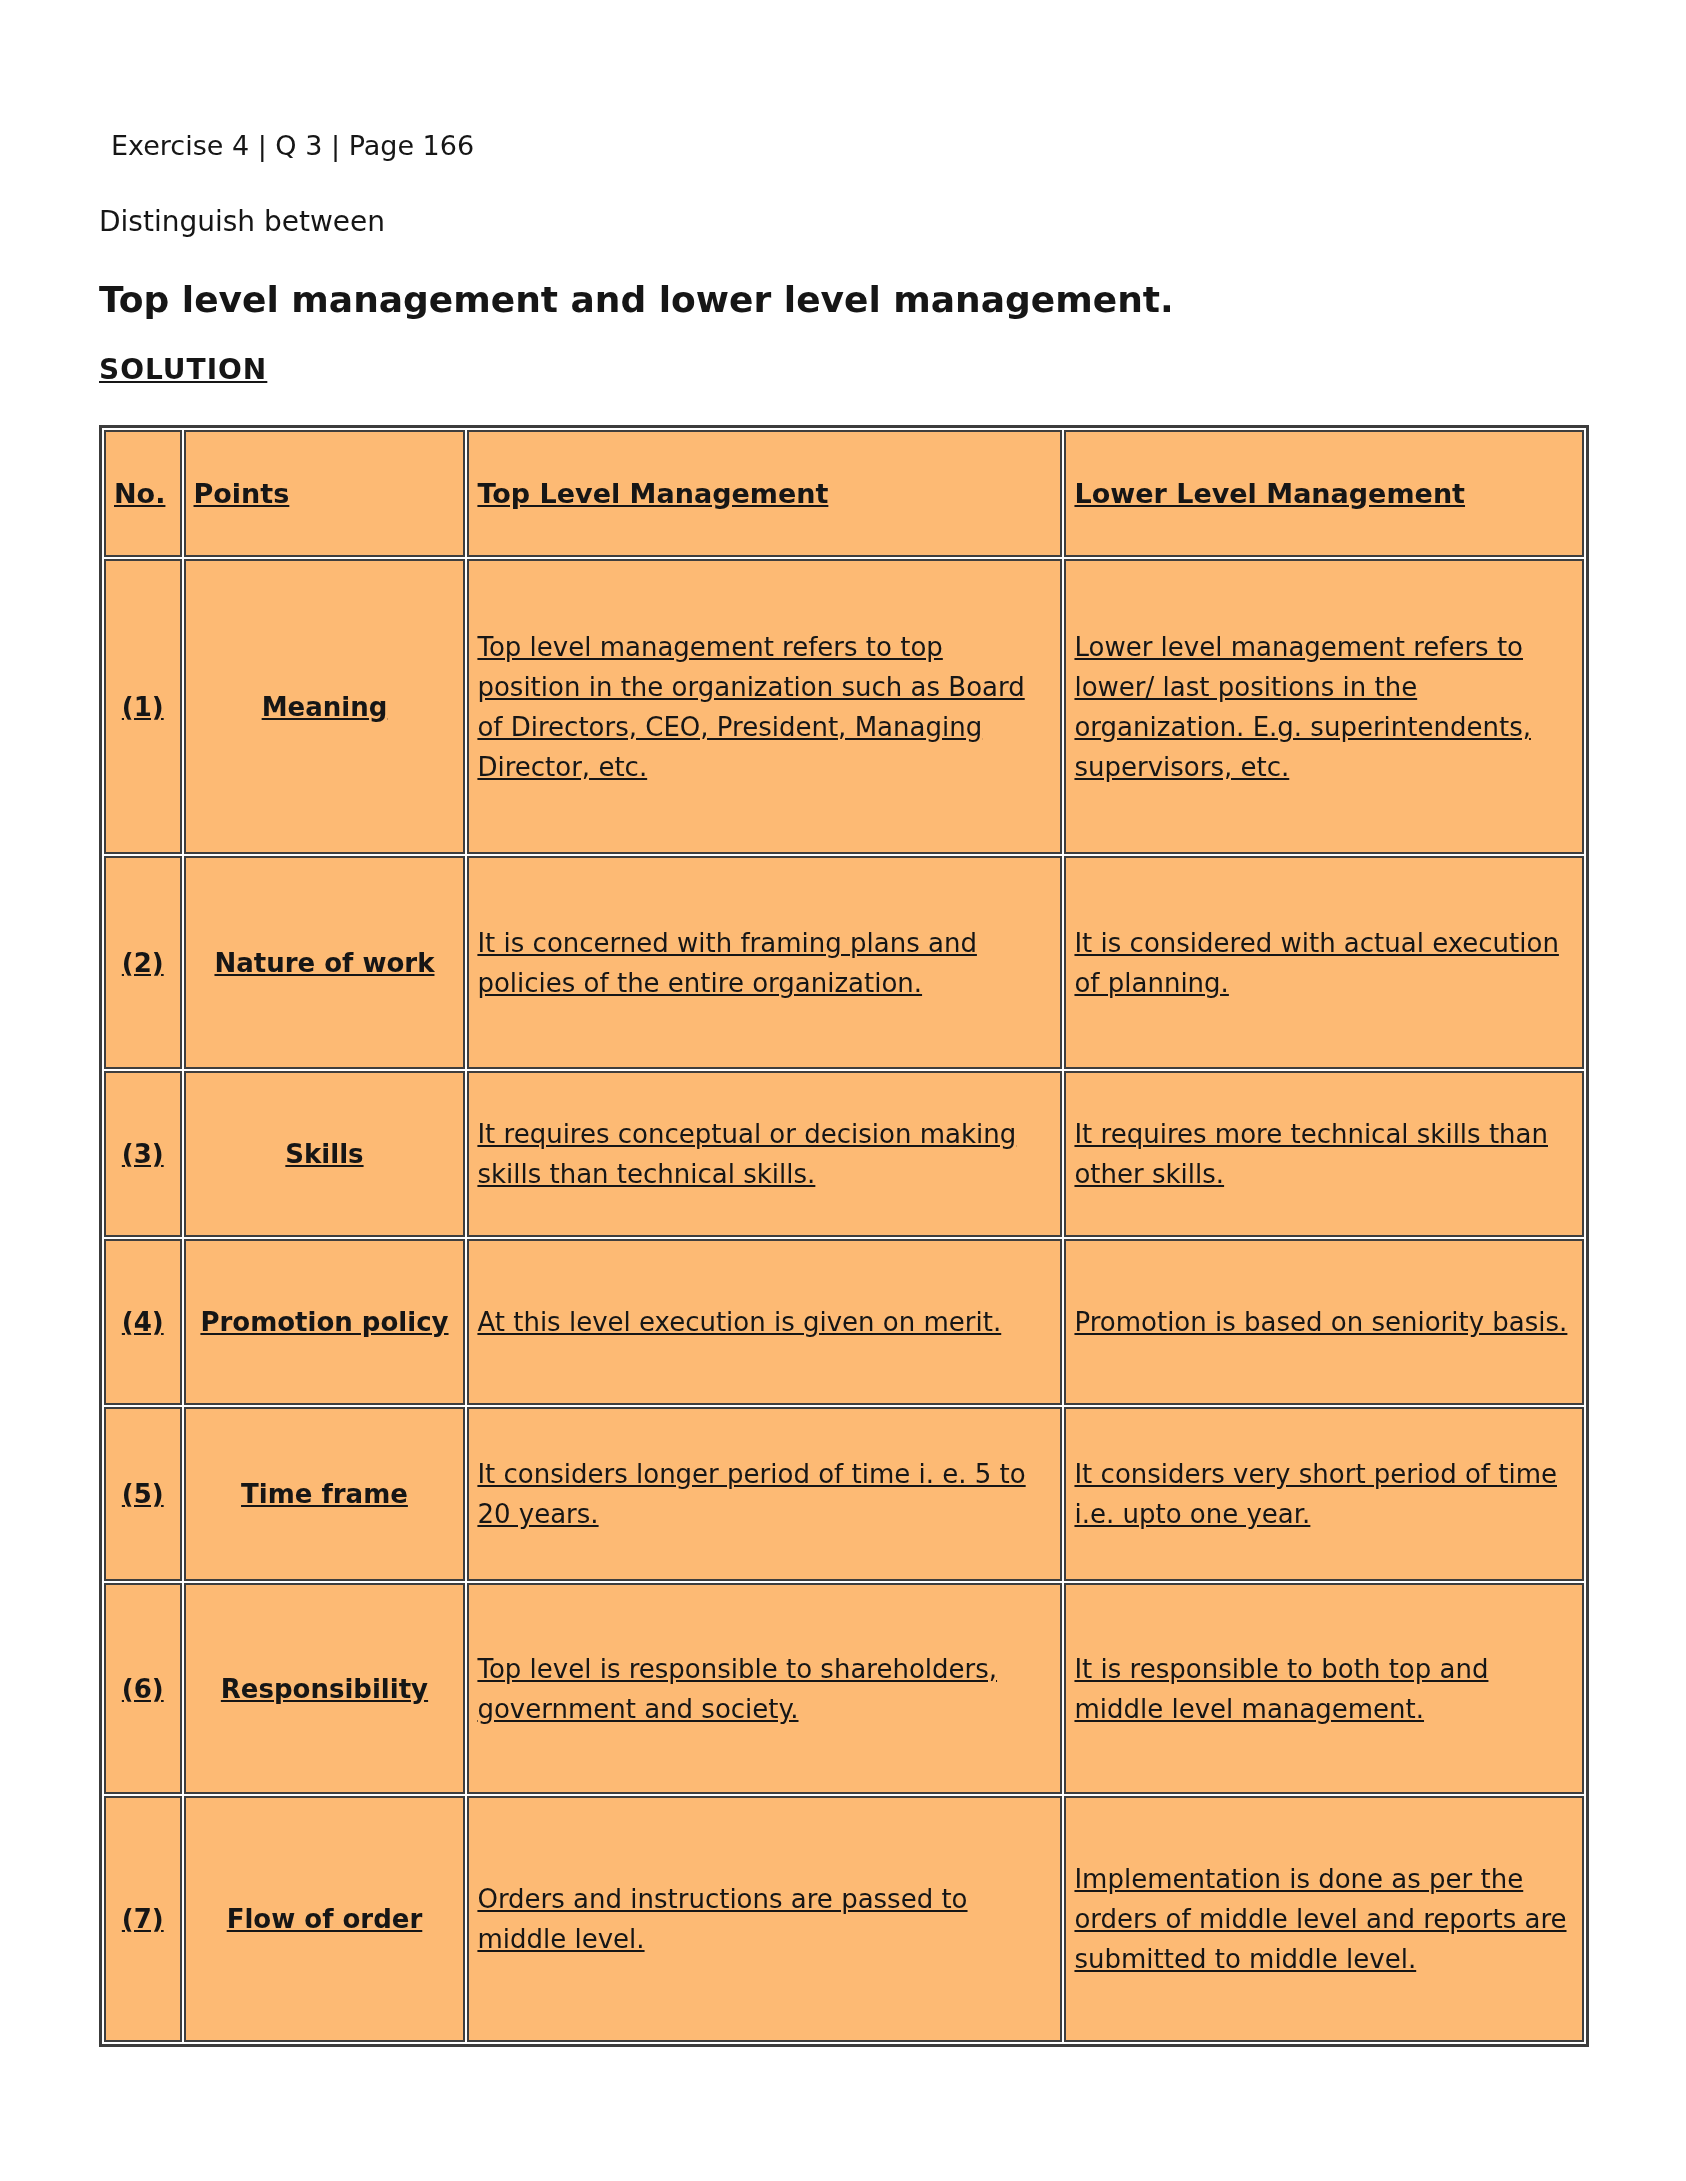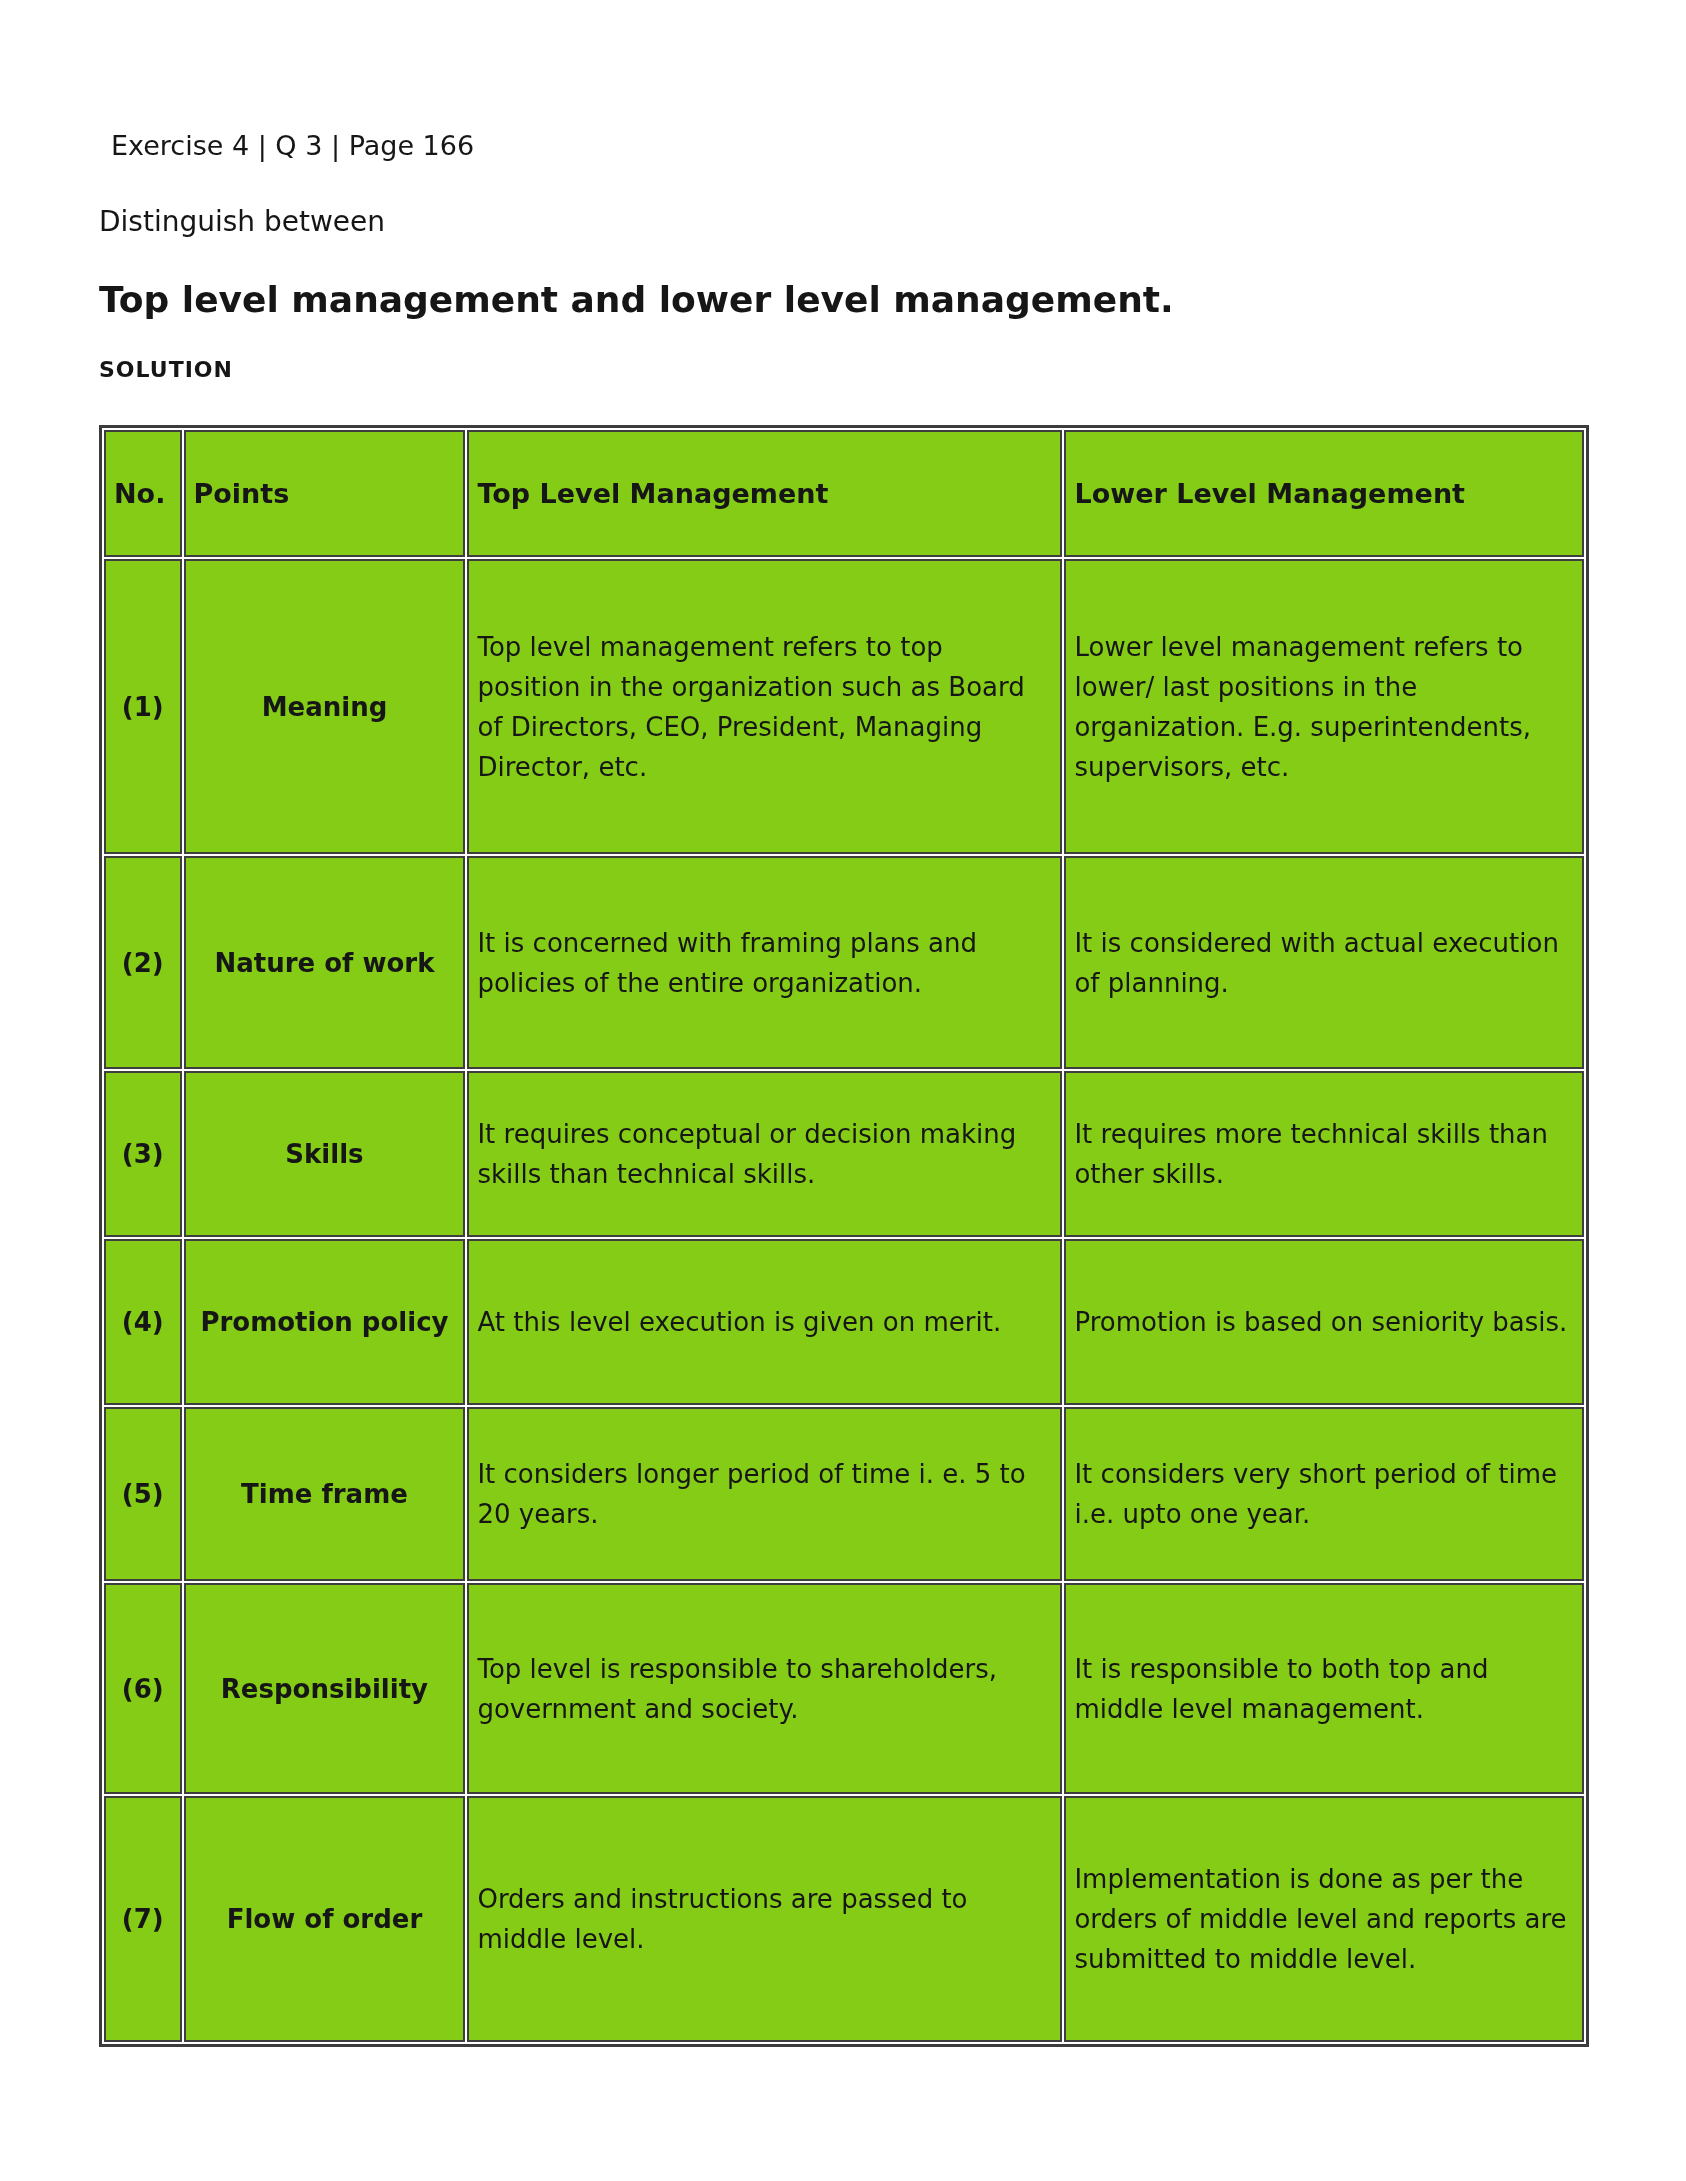--- a/index.html
+++ b/index.html
@@ -30,47 +30,49 @@
     font-weight: normal;
     margin: 0 0 44px 0;
   }
   .question-text {
     font-size: 36px;
     line-height: 34px;
     font-weight: bold;
     margin: 0 0 36px 0;
   }
   .solution-heading {
-    font-size: 22px;
+    font-size: 28px;
     line-height: 34px;
     font-weight: bold;
     letter-spacing: 1px;
     margin: 0 0 38px 0;
+    text-decoration: underline;
   }
   table.cmp {
     border-collapse: separate;
     border-spacing: 2px;
     border: 3px solid #3c3c3c;
     table-layout: fixed;
     width: 1490px;
     background: #ffffff;
   }
   table.cmp col.c-no     { width: 77px;  }
   table.cmp col.c-point  { width: 280px; }
   table.cmp col.c-top    { width: 591px; }
   table.cmp col.c-lower  { width: 516px; }
   table.cmp th, table.cmp td {
     border: 2px solid #3e3e3e;
-    background: #84cc16;
+    background: #fdba74;
     padding: 6px 8px;
     vertical-align: middle;
     font-size: 26px;
     line-height: 40px;
     text-align: left;
     word-wrap: break-word;
+    text-decoration: underline;
   }
   table.cmp thead th {
     font-weight: bold;
     font-size: 27px;
     height: 111px;
   }
   table.cmp td.cell-no {
     font-weight: bold;
     text-align: center;
     padding: 6px 2px;

